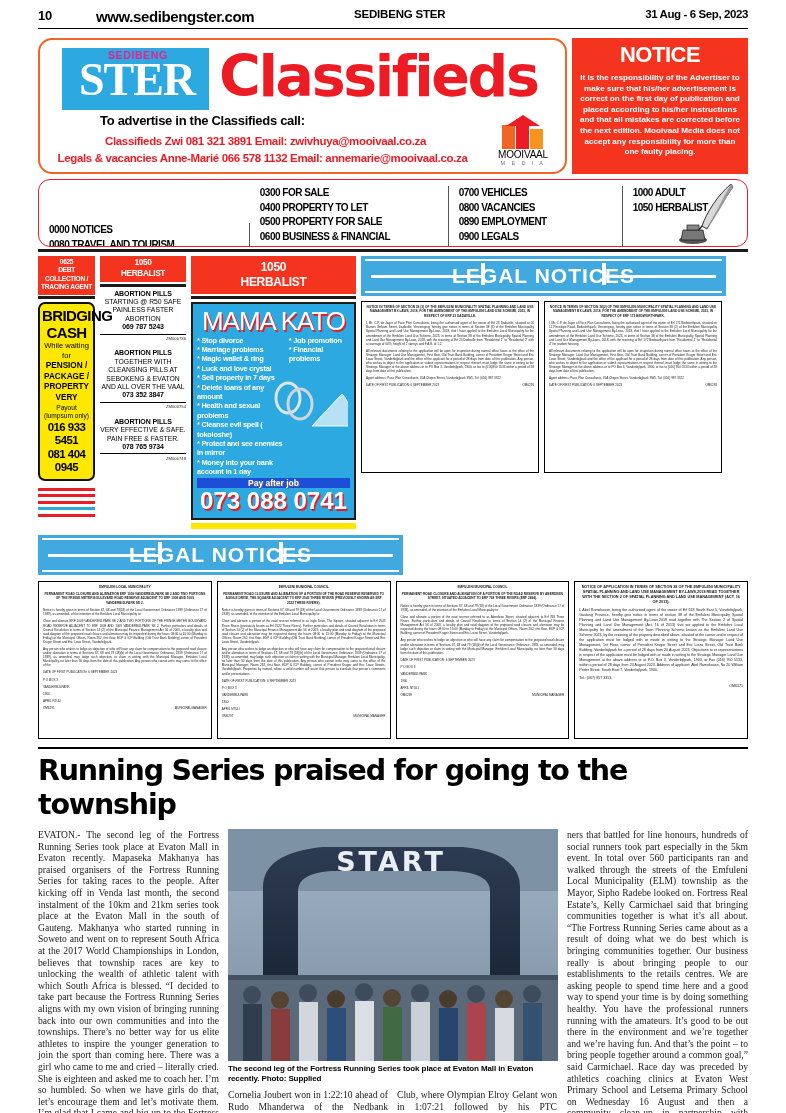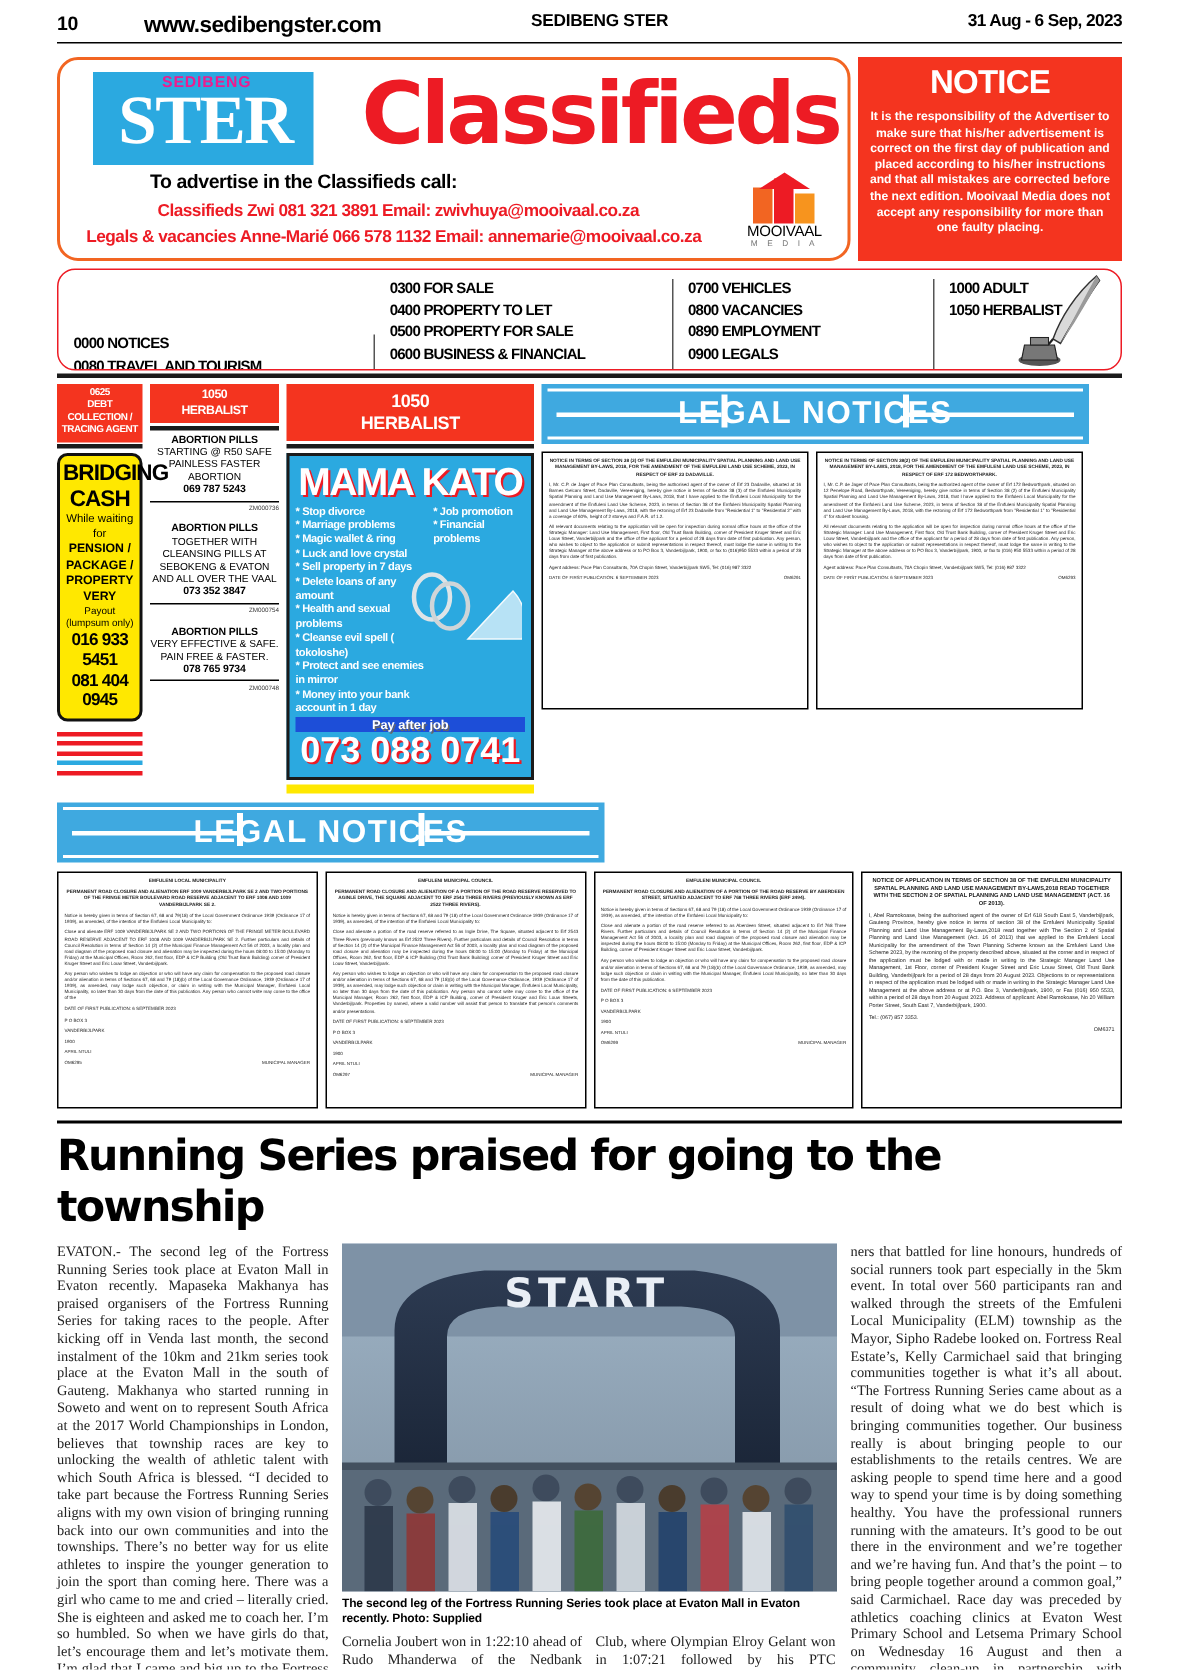--- a/index.html
+++ b/index.html
@@ -44,21 +44,21 @@
     letter-spacing:.6px; font-family:"Liberation Sans", sans-serif;
   }
   .logo-ster {
     position:absolute; top:4px; left:3px; width:144px;
     color:#fff; font-weight:bold; font-size:46px; line-height:56px;
     font-family:"Liberation Serif", serif; letter-spacing:-1px;
     text-align:center;
     -webkit-text-stroke:0px;
   }
   .classifieds-word {
-    position:absolute; left:201px; top:0px;
+    position:absolute; left:179px; top:0px;
     color:#ED1B24; font-weight:bold; font-size:57px;
     letter-spacing:-2.4px; font-family:"DejaVu Sans", sans-serif;
     line-height:72px;
   }
   .ban-call {
     position:absolute; top:73px; left:0; right:0; 
     font-weight:bold; font-size:13px; color:#000; letter-spacing:-.3px;
     padding-left:60px;
   }
   .ban-line1, .ban-line2 {
@@ -130,21 +130,21 @@
   .stripes div { height:3px; margin-bottom:3.5px; }
 
   .herb-ad { text-align:center; font-size:6.8px; line-height:8.4px; margin-bottom:6px; }
   .herb-ad b { font-size:7px; letter-spacing:-.1px; }
   .ref { text-align:right; font-size:4.2px; color:#333; border-top:.6px solid #000; margin-top:2px; padding-top:.5px; }
 
   .mama {
     background:#2BA9E0; border:2px solid #1b1b1b; padding:3px 4px 4px; position:relative; overflow:hidden;
   }
   .mama .title {
-    text-align:center; color:#fff; font-weight:bold; font-size:26px; letter-spacing:-1px;
+    text-align:center; color:#fff; font-weight:normal; font-size:26px; letter-spacing:-1px;
     line-height:28px; text-shadow:1.5px 1.5px 0 #ED1B24;
   }
   .mama ul { margin:1px 0 0; padding:0; list-style:none; }
   .mama li { color:#fff; font-weight:bold; font-size:7.4px; line-height:9.4px; letter-spacing:-.25px; }
   .mama .cols { display:flex; }
   .mama .cols .L { width:60%; }
   .mama .cols .R { width:40%; }
   .mama .pay {
     text-align:center; color:#fff; font-weight:bold; font-size:8.5px;
     background:#1d4ed8; margin-top:1px; text-shadow:1px 1px 0 #666;

